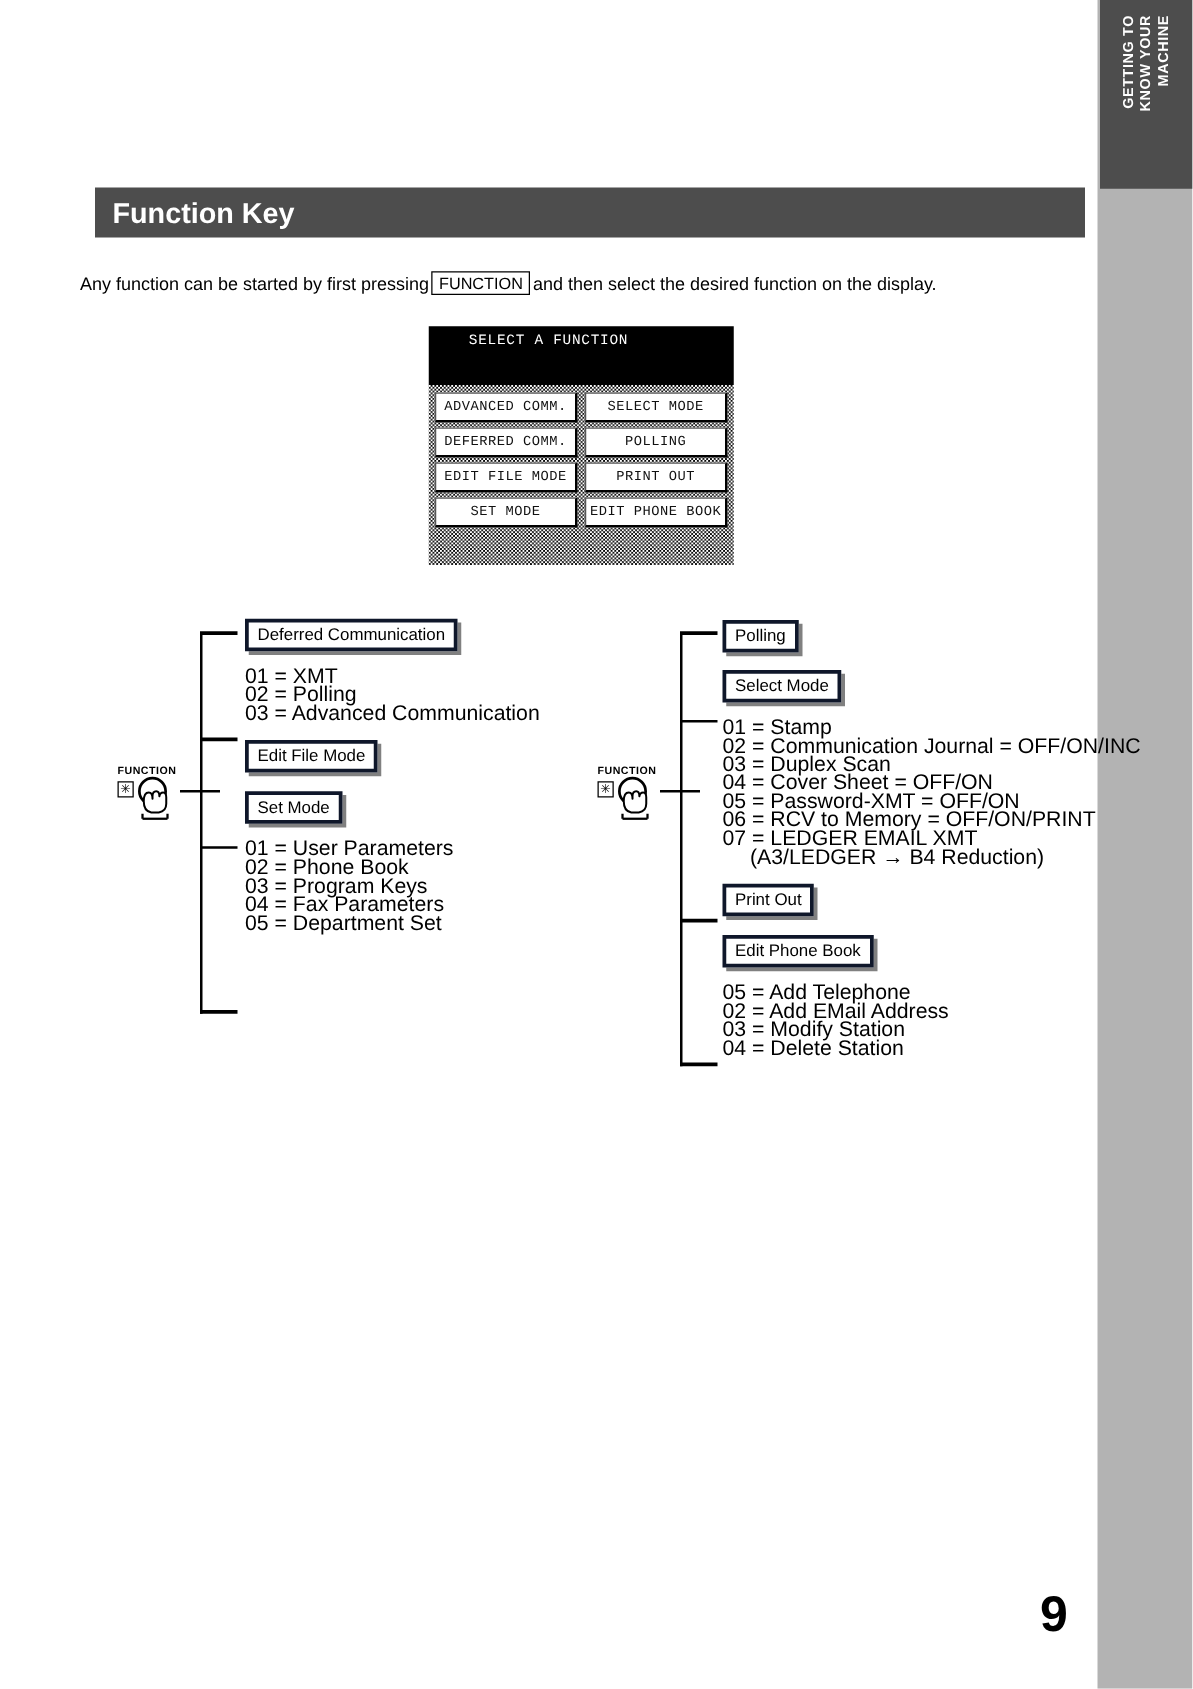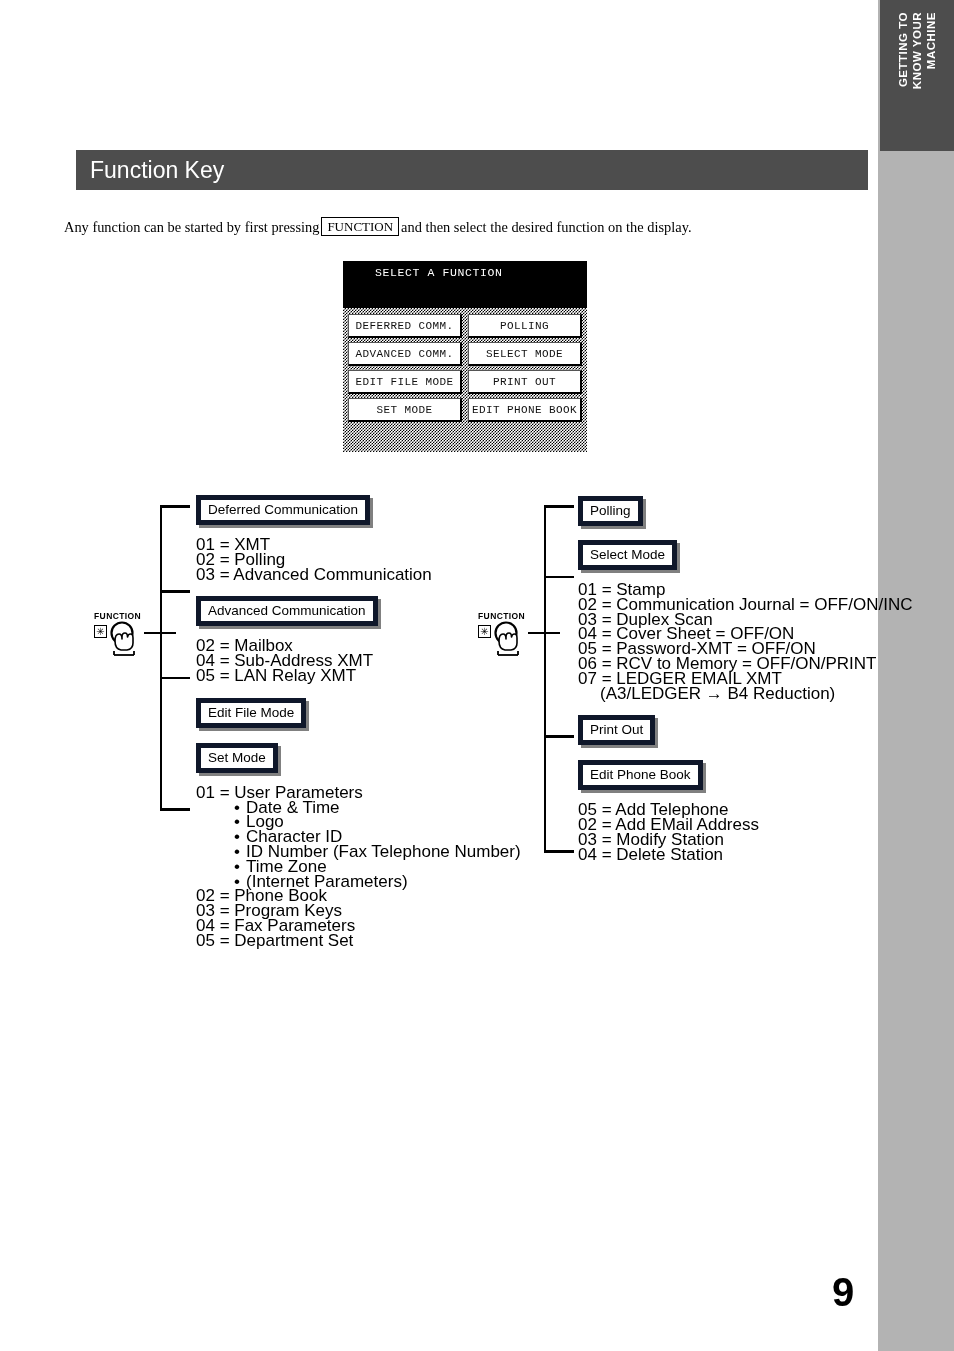--- a/index.html
+++ b/index.html
@@ -54,33 +54,32 @@
     position: absolute;
     left: 76px; top: 150px;
     width: 792px; height: 40px;
     background: #4d4d4d;
   }
   #page-title {
     position: absolute;
     left: 14px; top: 7px;
     color: #ffffff;
     font-size: 23px;
-    font-weight: normal;
+    font-weight: bold;
     letter-spacing: 0px;
   }
 
   
   #intro {
     position: absolute;
     left: 64px; top: 217px;
     width: 810px;
     font-size: 14.4px;
     line-height: 20px;
     white-space: nowrap;
-    font-family: Liberation Serif, serif;
   }
   .key-box {
     display: inline-block;
     border: 1px solid #000;
     padding: 1px 5px 1px 5px;
     font-size: 13px;
     line-height: 15px;
     vertical-align: 1px;
     margin: 0 2px;
   }
@@ -144,21 +143,21 @@
     box-sizing: border-box;
     white-space: nowrap;
     overflow: hidden;
   }
 
   
   .col { position: absolute; }
   .node-label {
     display: inline-block;
     position: relative;
-    border: 5px solid #0f172a;
+    border: 3px solid #0f172a;
     background: #ffffff;
     padding: 1px 7px 2px 7px;
     font-size: 13.5px;
     line-height: 17px;
     box-shadow: 3px 3px 0 0 #808080;
     white-space: nowrap;
   }
   .node-items {
     margin-top: 13px;
     font-size: 17px;
@@ -234,26 +233,26 @@
 </div>
 
 <div id="intro"><span>Any function can be started by first pressing</span><span class="key-box">FUNCTION</span><span>and then select the desired function on the display.</span></div>
 
 <div id="lcd">
   <div id="lcd-top">
     <div id="lcd-title">SELECT A FUNCTION</div>
   </div>
   <div id="lcd-body">
     <div class="lcd-row">
+      <div class="lcd-btn">ADVANCED COMM.</div>
+      <div class="lcd-btn">SELECT MODE</div>
+    </div>
+    <div class="lcd-row">
       <div class="lcd-btn">DEFERRED COMM.</div>
       <div class="lcd-btn">POLLING</div>
-    </div>
-    <div class="lcd-row">
-      <div class="lcd-btn">ADVANCED COMM.</div>
-      <div class="lcd-btn">SELECT MODE</div>
     </div>
     <div class="lcd-row">
       <div class="lcd-btn">EDIT FILE MODE</div>
       <div class="lcd-btn">PRINT OUT</div>
     </div>
     <div class="lcd-row">
       <div class="lcd-btn">SET MODE</div>
       <div class="lcd-btn">EDIT PHONE BOOK</div>
     </div>
   </div>
@@ -282,45 +281,29 @@
 <div class="col" style="left:196px; top:495px; width:330px;">
   <div>
     <span class="node-label">Deferred Communication</span>
     <div class="node-items">
       <div>01 = XMT</div>
       <div>02 = Polling</div>
       <div>03 = Advanced Communication</div>
     </div>
   </div>
 
-  <div style="margin-top:14px;">
-    <span class="node-label">Advanced Communication</span>
-    <div class="node-items">
-      <div>02 = Mailbox</div>
-      <div>04 = Sub-Address XMT</div>
-      <div>05 = LAN Relay XMT</div>
-    </div>
-  </div>
 
   <div style="margin-top:14px;">
     <span class="node-label">Edit File Mode</span>
   </div>
 
   <div style="margin-top:15px;">
     <span class="node-label">Set Mode</span>
     <div class="node-items">
       <div>01 = User Parameters</div>
-      <div class="sub-items">
-        <div>Date &amp; Time</div>
-        <div>Logo</div>
-        <div>Character ID</div>
-        <div>ID Number (Fax Telephone Number)</div>
-        <div>Time Zone</div>
-        <div>(Internet Parameters)</div>
-      </div>
       <div>02 = Phone Book</div>
       <div>03 = Program Keys</div>
       <div>04 = Fax Parameters</div>
       <div>05 = Department Set</div>
     </div>
   </div>
 </div>
 
 <div class="fn-icon" style="left:478px; top:611px; width:86px; height:56px;">
   <div class="fn-text">FUNCTION</div>

